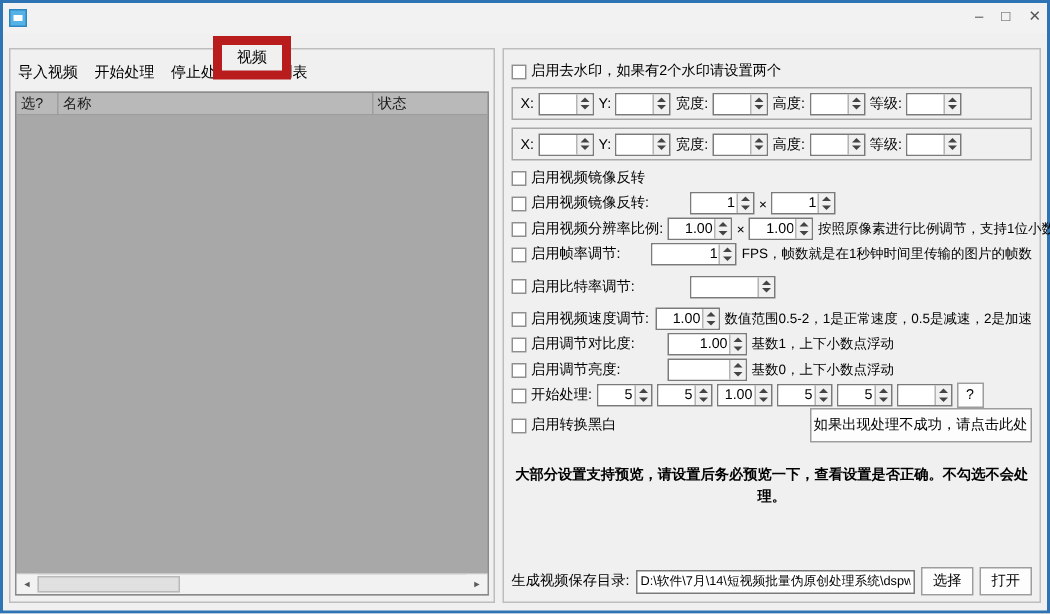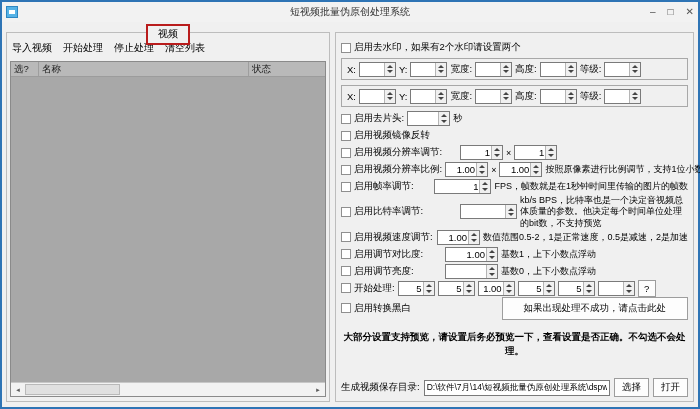--- a/index.html
+++ b/index.html
@@ -16,21 +16,21 @@
   .app-icon::after { content:""; position:absolute; left:2px; top:3px; width:6px; height:4px;
               background:#ffffff; }
   .win-title { position:absolute; left:0; right:0; text-align:center; font-size:10px; color:#333; }
   .win-controls { margin-left:auto; display:flex; gap:12px; align-items:center; z-index:2; }
   .win-btn { font-size:10px; color:#555; line-height:10px; cursor:default; }
 
   
   .main { flex:1; display:flex; gap:5px; padding:10px 4px 5px 4px; min-height:0; }
   .groupbox { position:relative; border:1px solid #bdbdbd; background:#f0f0f0; }
   .gb-tab { position:absolute; top:-9px; left:50%; transform:translateX(-50%);
-            background:#f0f0f0; border:2px solid #b91c1c; font-size:10px;
+            background:#f0f0f0; border:6px solid #b91c1c; font-size:10px;
             padding:1px 10px 2px; white-space:nowrap; z-index:3; }
 
   
   .panel-left { width:324px; flex:none; }
   .toolbar { display:flex; gap:11px; padding:8px 5px 5px 5px; font-size:10px; }
   .tool-btn { color:#000; white-space:nowrap; cursor:default; }
   .listview { position:absolute; left:3px; right:3px; top:28px; bottom:4px;
               border:1px solid #8a8a8a; background:#a8a8a8; display:flex; flex-direction:column; overflow:hidden; }
   .thead { height:15px; flex:none; display:flex; background:#b9b9b9;
            border-bottom:1px solid #9c9c9c; font-size:9.5px; color:#1a1a1a; }
@@ -66,39 +66,38 @@
         border-bottom:3.5px solid #444; }
   .spin-btns::after { content:""; border-left:3px solid transparent; border-right:3px solid transparent;
         border-top:3.5px solid #444; }
 
   .wm-frame { border:1px solid #a8a8a8; height:22px; display:flex; align-items:center;
         gap:3px; padding:0 5px; margin:2px 0 3px 0; font-size:9.5px; flex:none; }
   .wm-label { white-space:nowrap; }
 
   .btn { background:#fdfdfd; border:1px solid #9d9d9d; font-size:9.5px; padding:2px 7px;
          white-space:nowrap; cursor:default; color:#000; }
-  .fix-btn { margin-left:auto; padding:4px 21px; }
+  .fix-btn { margin-left:auto; padding:4px 2px; }
   .q-btn { width:18px; text-align:center; padding:2px 0; }
 
   .notice { font-weight:bold; font-size:9.5px; color:#000; text-align:center;
-            line-height:1.55; margin:10px 0 6px 0; white-space:normal; flex:none; }
+            line-height:1.55; margin:15px 0 6px 0; white-space:normal; flex:none; }
 
   .out-row { display:flex; align-items:center; gap:4px; font-size:9.5px; flex:none; margin-top:auto; }
   .out-label { white-space:nowrap; }
   .out-input { flex:1; min-width:0; height:16px; border:1px solid #7a7a7a; background:#fff;
             font-size:8.5px; font-family:"Liberation Sans", sans-serif; padding:0 2px; outline:none; }
 </style>
 </head>
 <body>
 
 <div class="window">
 
   <div class="titlebar">
     <span class="app-icon"></span>
-    <span class="win-title">短视频批量伪原创处理系统</span>
     <span class="win-controls">
       <span class="win-btn">–</span>
       <span class="win-btn">□</span>
       <span class="win-btn">✕</span>
     </span>
   </div>
 
   <div class="main">
 
     <div class="groupbox panel-left">
@@ -185,38 +184,29 @@
             <input class="si si-sm" value="" style="">
             <span class="spin-btns"></span>
           </span>
         <span class="wm-label">等级:</span>
         <span class="spin">
             <input class="si si-sm" value="" style="">
             <span class="spin-btns"></span>
           </span>
       </div>
 
-      <div class="row">
-        <span class="cb"></span>
-        <span class="cb-label">启用去片头:</span>
-        <span class="spin">
-            <input class="si" value="" style="">
-            <span class="spin-btns"></span>
-          </span>
-        <span class="note">秒</span>
-      </div>
 
       <div class="row">
         <span class="cb"></span>
         <span class="cb-label">启用视频镜像反转</span>
       </div>
 
       <div class="row">
         <span class="cb"></span>
-        <span class="cb-label" style="width:103px">启用视频分辨率调节:</span>
+        <span class="cb-label" style="width:103px">启用视频镜像反转:</span>
         <span class="spin">
             <input class="si" value="1" style="">
             <span class="spin-btns"></span>
           </span>
         <span class="note">×</span>
         <span class="spin">
             <input class="si" value="1" style="">
             <span class="spin-btns"></span>
           </span>
       </div>
@@ -246,21 +236,20 @@
         <span class="note">FPS，帧数就是在1秒钟时间里传输的图片的帧数</span>
       </div>
 
       <div class="row" style="min-height:26px">
         <span class="cb"></span>
         <span class="cb-label" style="width:103px">启用比特率调节:</span>
         <span class="spin">
             <input class="si" style="width: 44px;" value="">
             <span class="spin-btns"></span>
           </span>
-        <span class="note note-wrap">kb/s  BPS，比特率也是一个决定音视频总体质量的参数。他决定每个时间单位处理的bit数，不支持预览</span>
       </div>
 
       <div class="row">
         <span class="cb"></span>
         <span class="cb-label" style="width:103px">启用视频速度调节:</span>
         <span class="spin">
             <input class="si" value="1.00" style="">
             <span class="spin-btns"></span>
           </span>
         <span class="note">数值范围0.5-2，1是正常速度，0.5是减速，2是加速</span>

